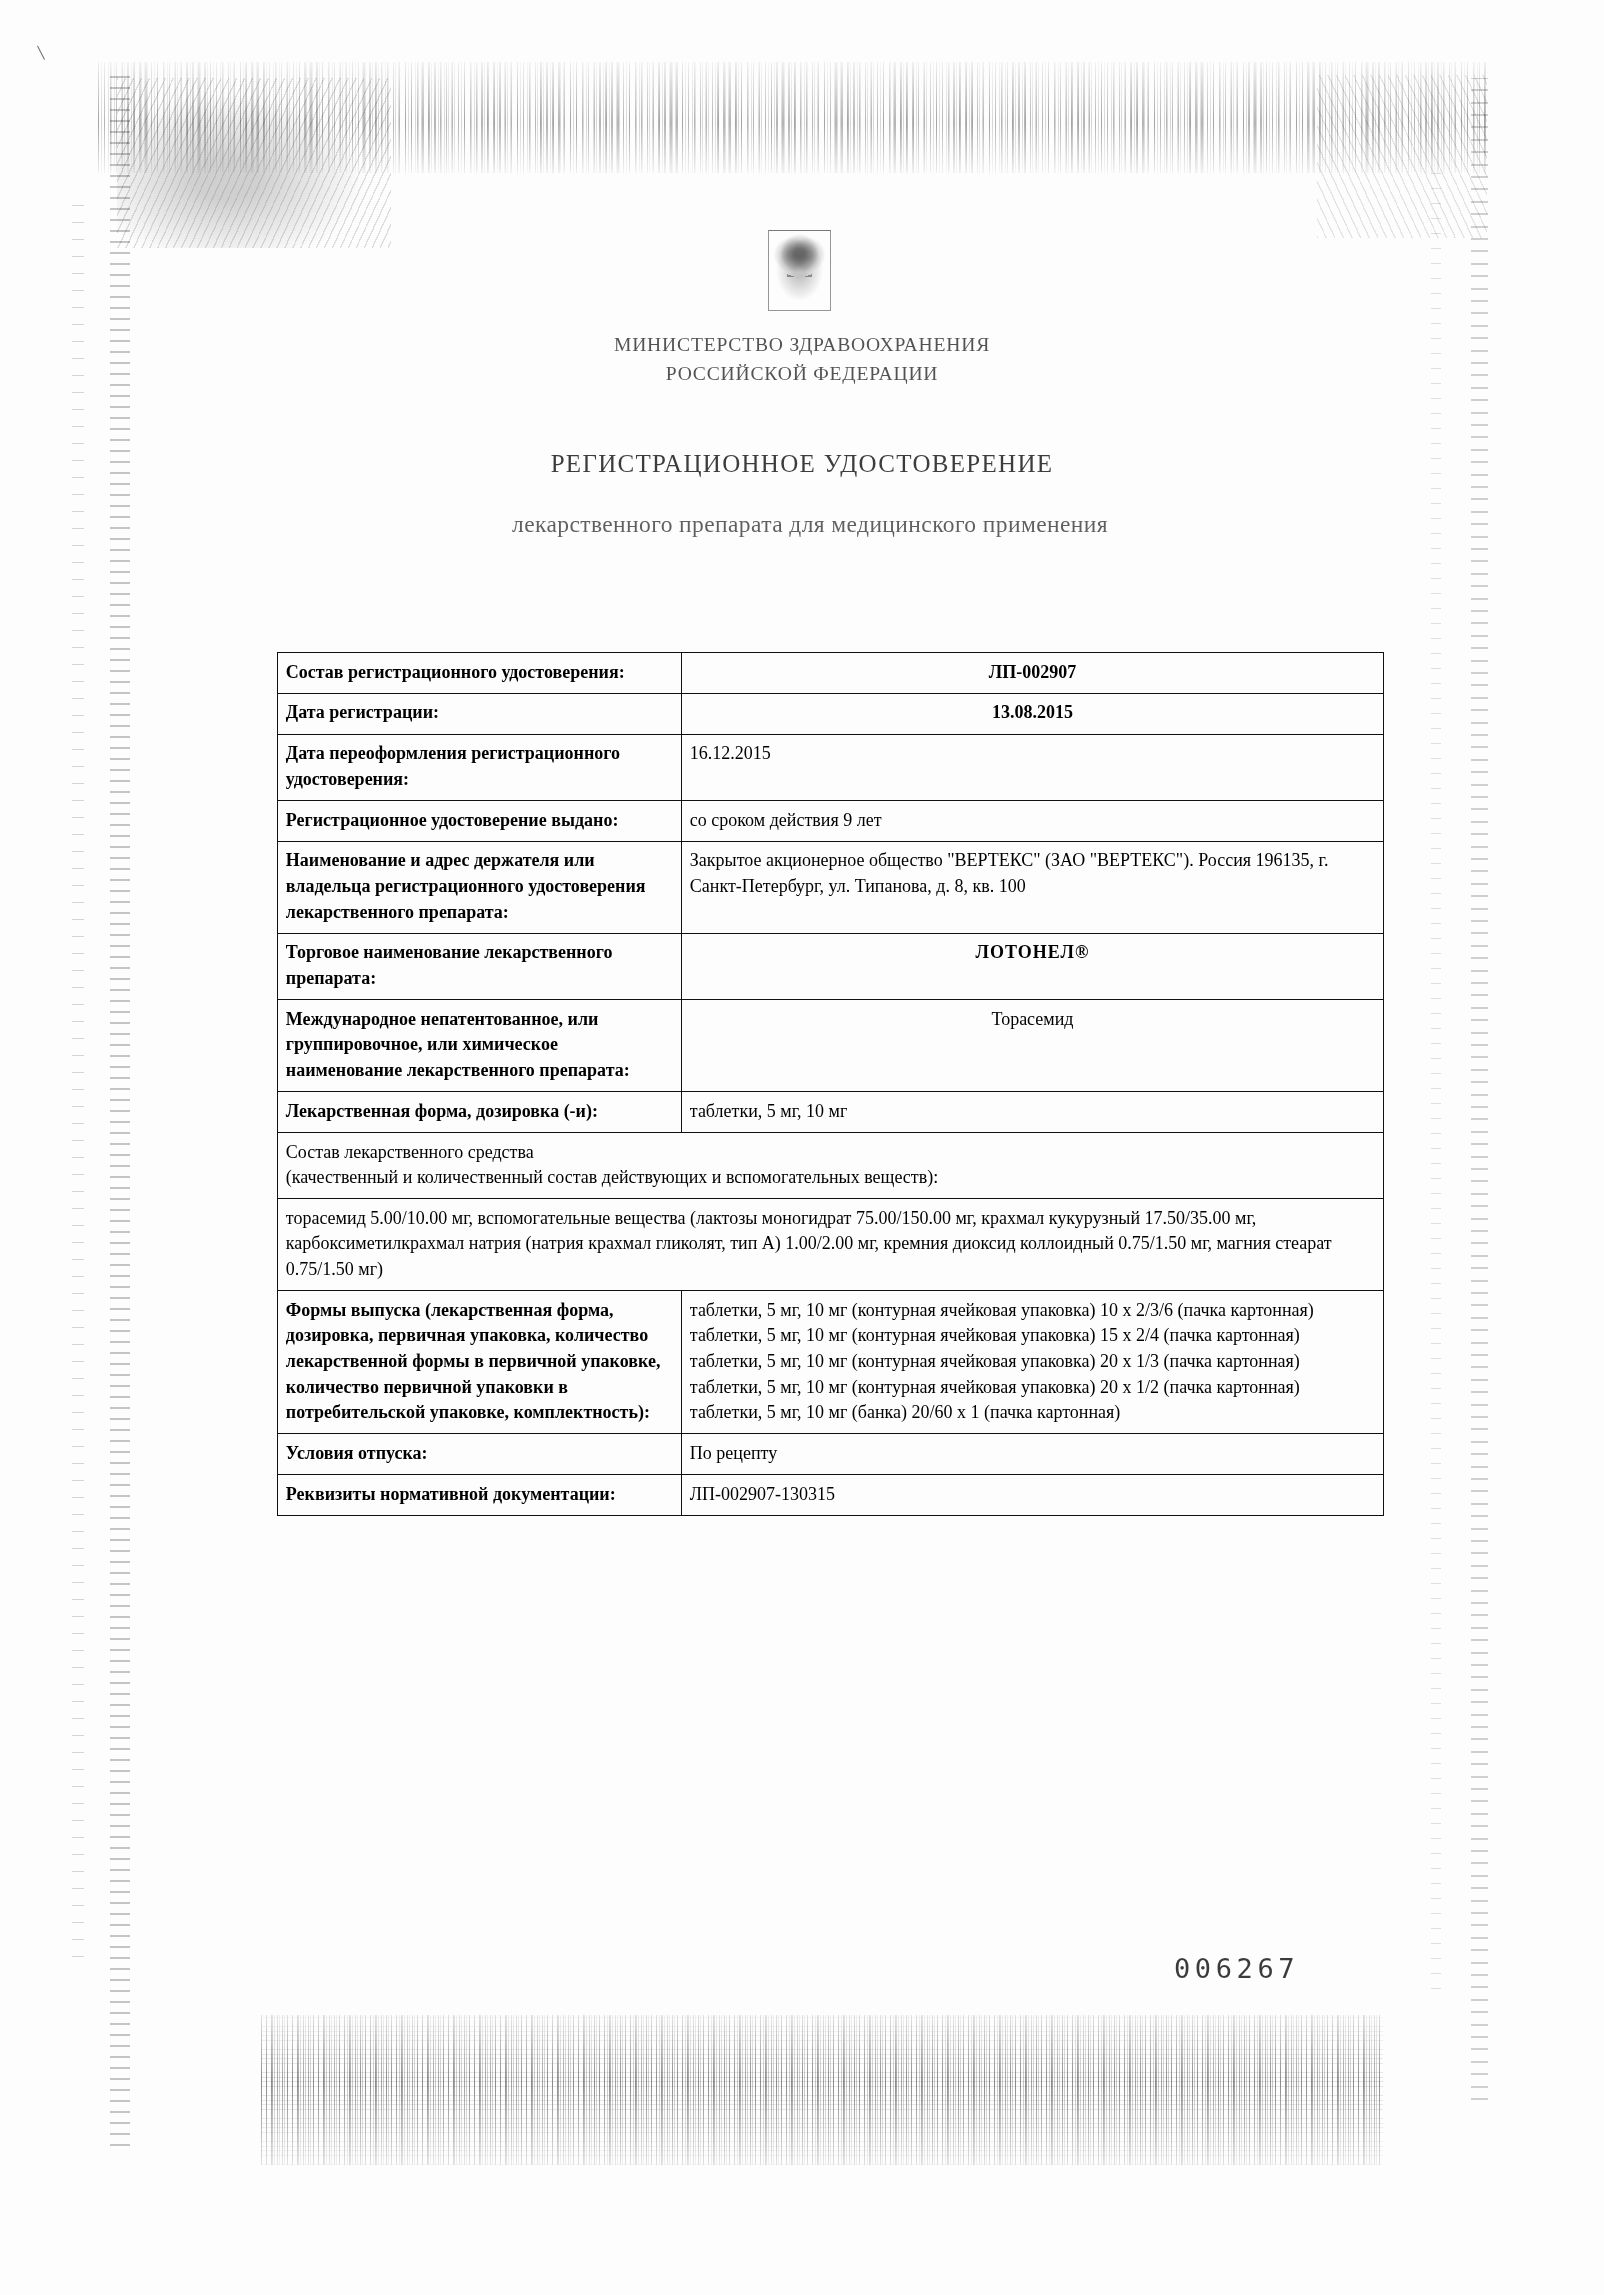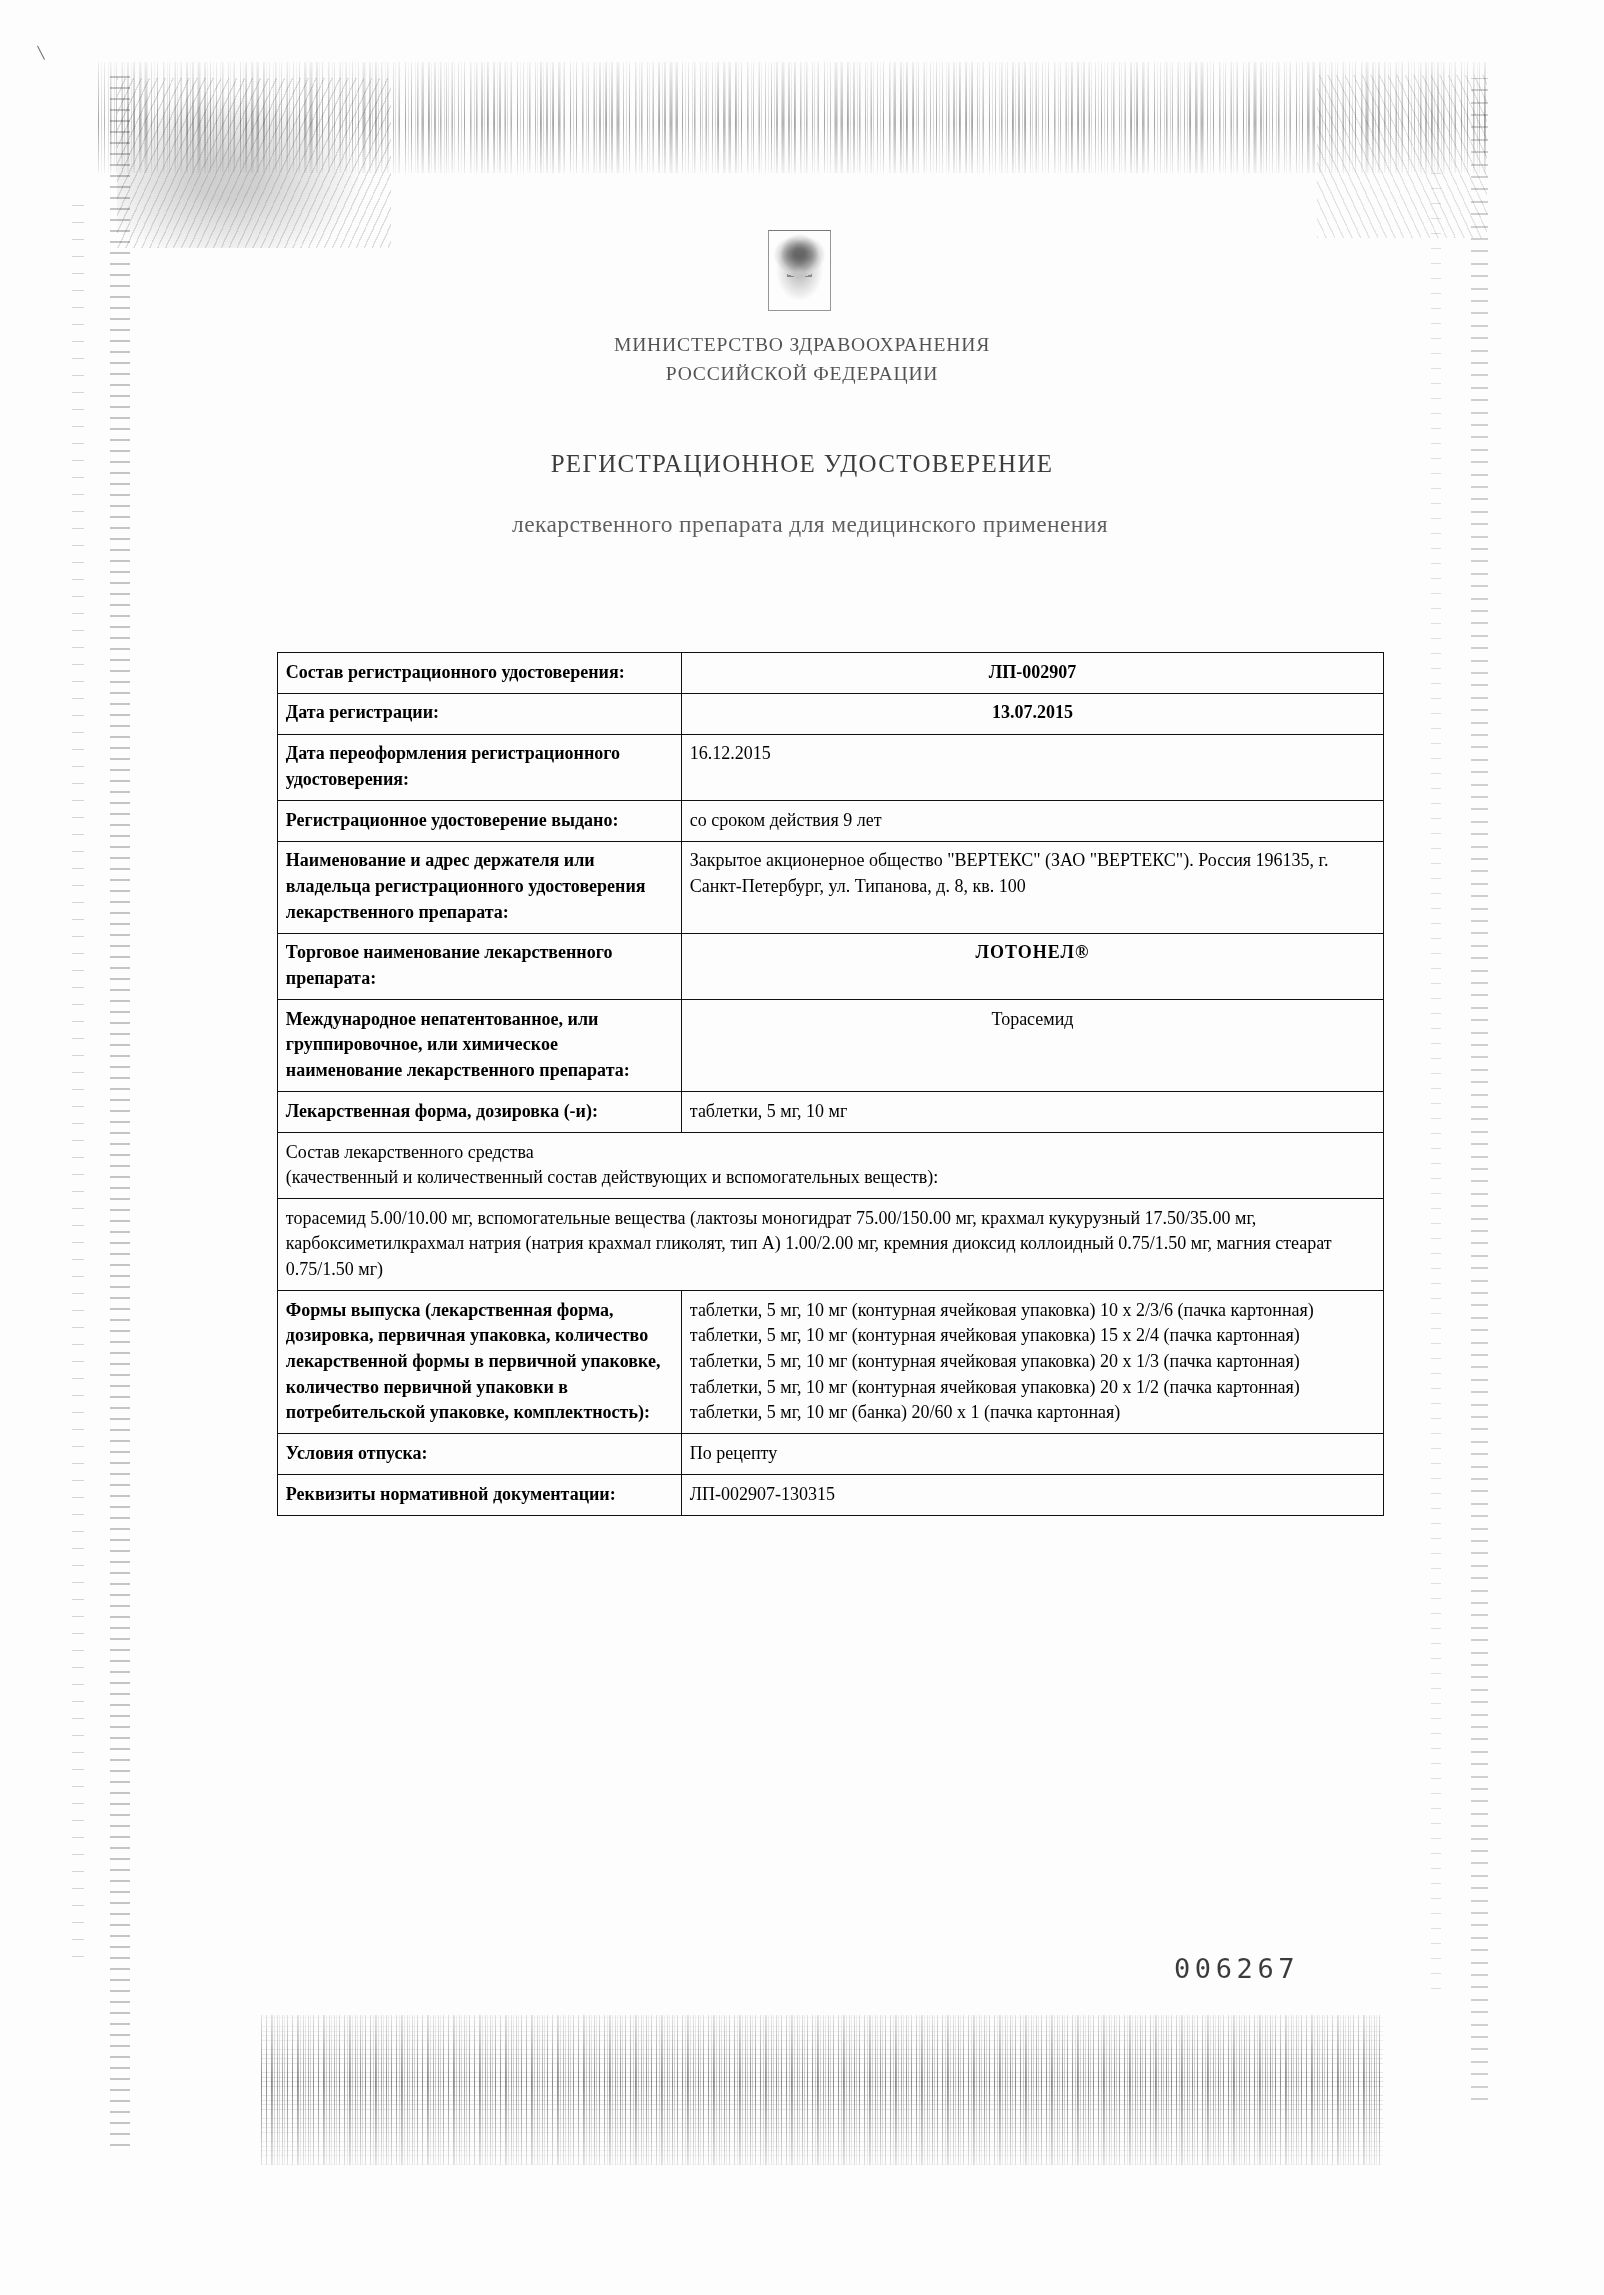--- a/index.html
+++ b/index.html
@@ -251,21 +251,21 @@
       <col>
     </colgroup>
     <tbody>
       <tr>
         <td class="lbl">Состав регистрационного удостоверения:</td>
         <td class="val-center">ЛП-002907</td>
       </tr>
 
       <tr>
         <td class="lbl">Дата регистрации:</td>
-        <td class="val-center">13.07.2015</td>
+        <td class="val-center">13.08.2015</td>
       </tr>
 
       <tr>
         <td class="lbl">Дата переоформления регистрационного удостоверения:</td>
         <td class="val">16.12.2015</td>
       </tr>
 
       <tr>
         <td class="lbl">Регистрационное удостоверение выдано:</td>
         <td class="val">со сроком действия 9 лет</td>

